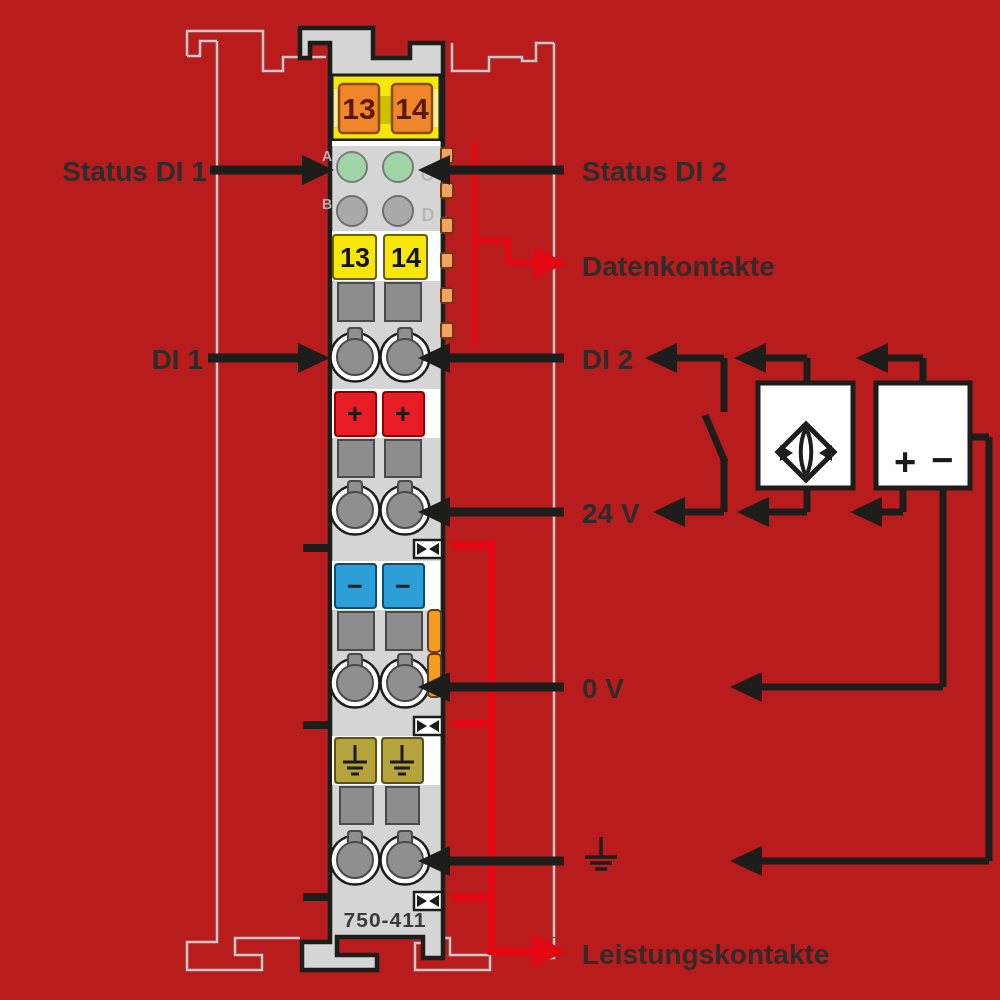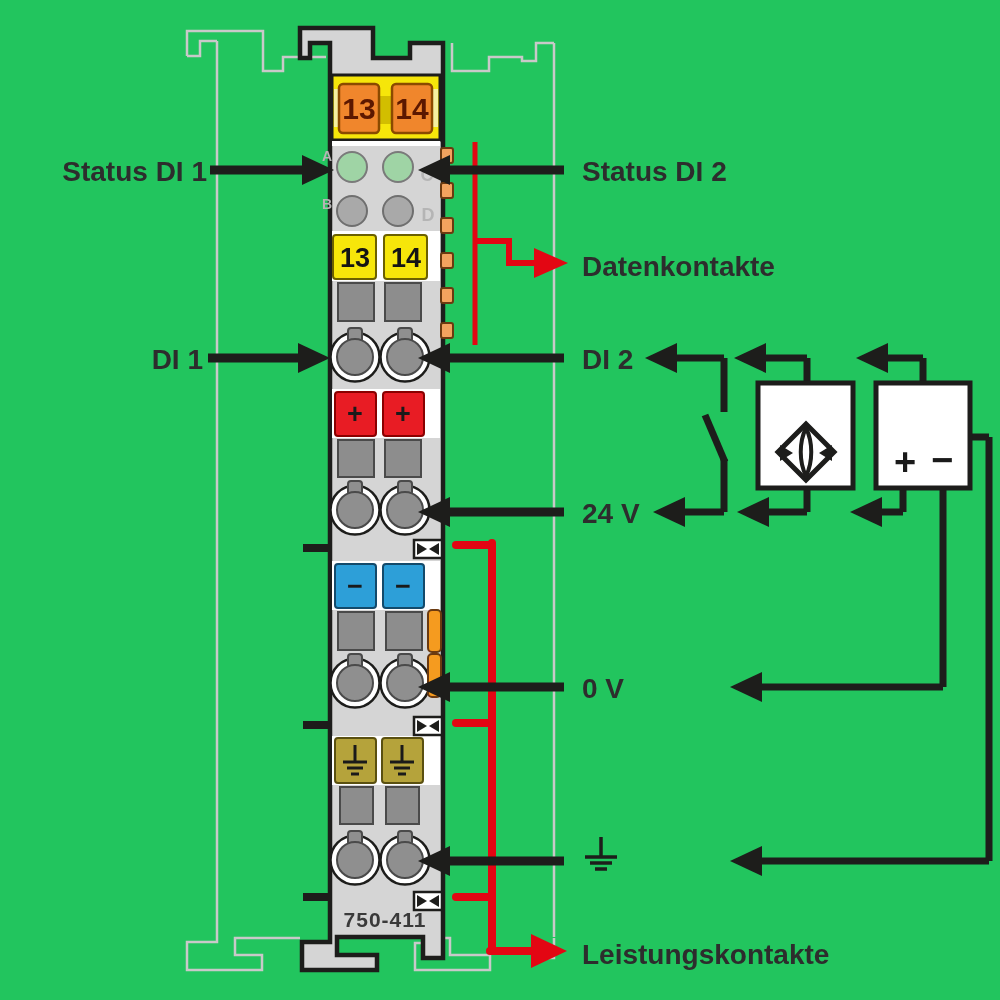--- a/index.html
+++ b/index.html
@@ -1,16 +1,16 @@
 <!DOCTYPE html>
 <html><head>
 <meta charset="utf-8">
 <style>
   html,body{margin:0;padding:0;background:#ffffff;}
-  .stage{position:relative;width:1000px;height:1000px;background:#22c55e;overflow:hidden;
+  .stage{position:relative;width:1000px;height:1000px;background:#b91c1c;overflow:hidden;
          font-family:"Liberation Sans", sans-serif;}
   svg{position:absolute;left:0;top:0;}
   text{font-family:"Liberation Sans", sans-serif;}
   .lbl{font-weight:bold;font-size:28px;fill:#2d2d2d;}
   .term-org{font-weight:bold;font-size:30px;fill:#5c1800;}
   .term-yel{font-weight:bold;font-size:27px;fill:#141414;}
   .led-letter{font-weight:bold;fill:#b5b5b5;}
   .partno{font-weight:bold;font-size:21px;fill:#3a3a3a;letter-spacing:1px;}
   .psu-sign{font-weight:bold;font-size:38px;fill:#1a1a1a;}
   .sq-sign{font-weight:bold;font-size:27px;fill:#1a1a1a;}

